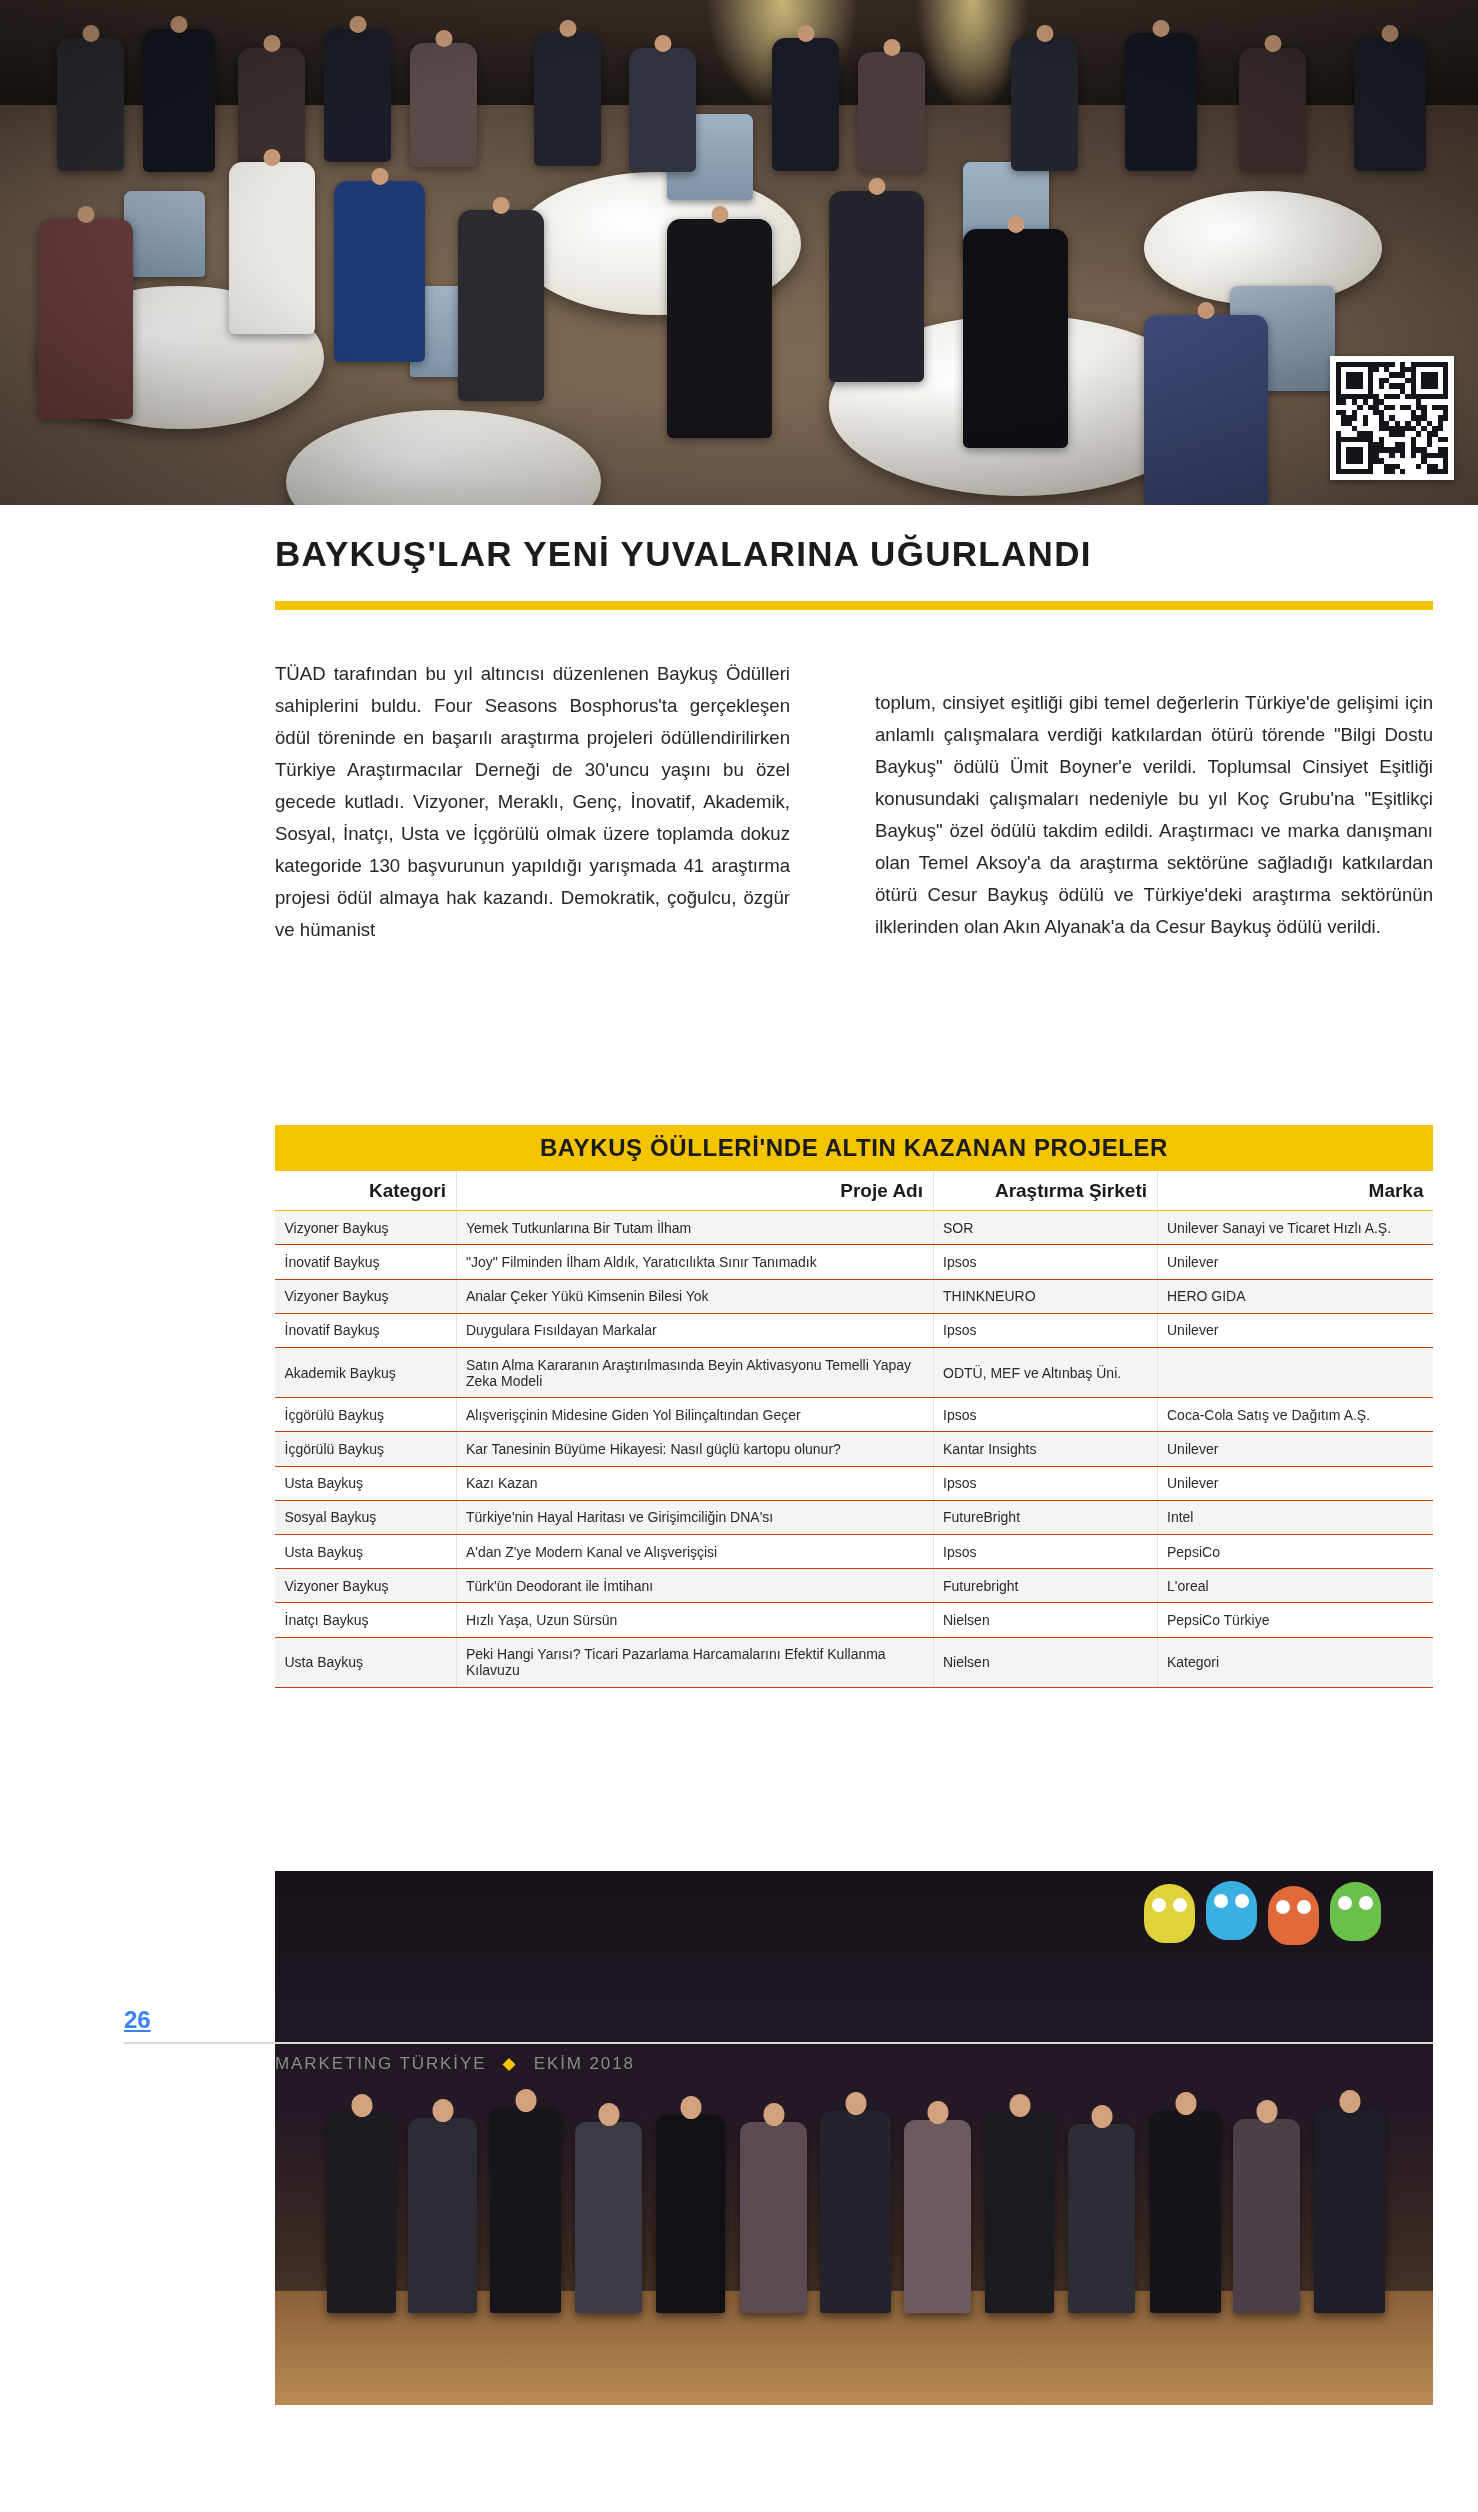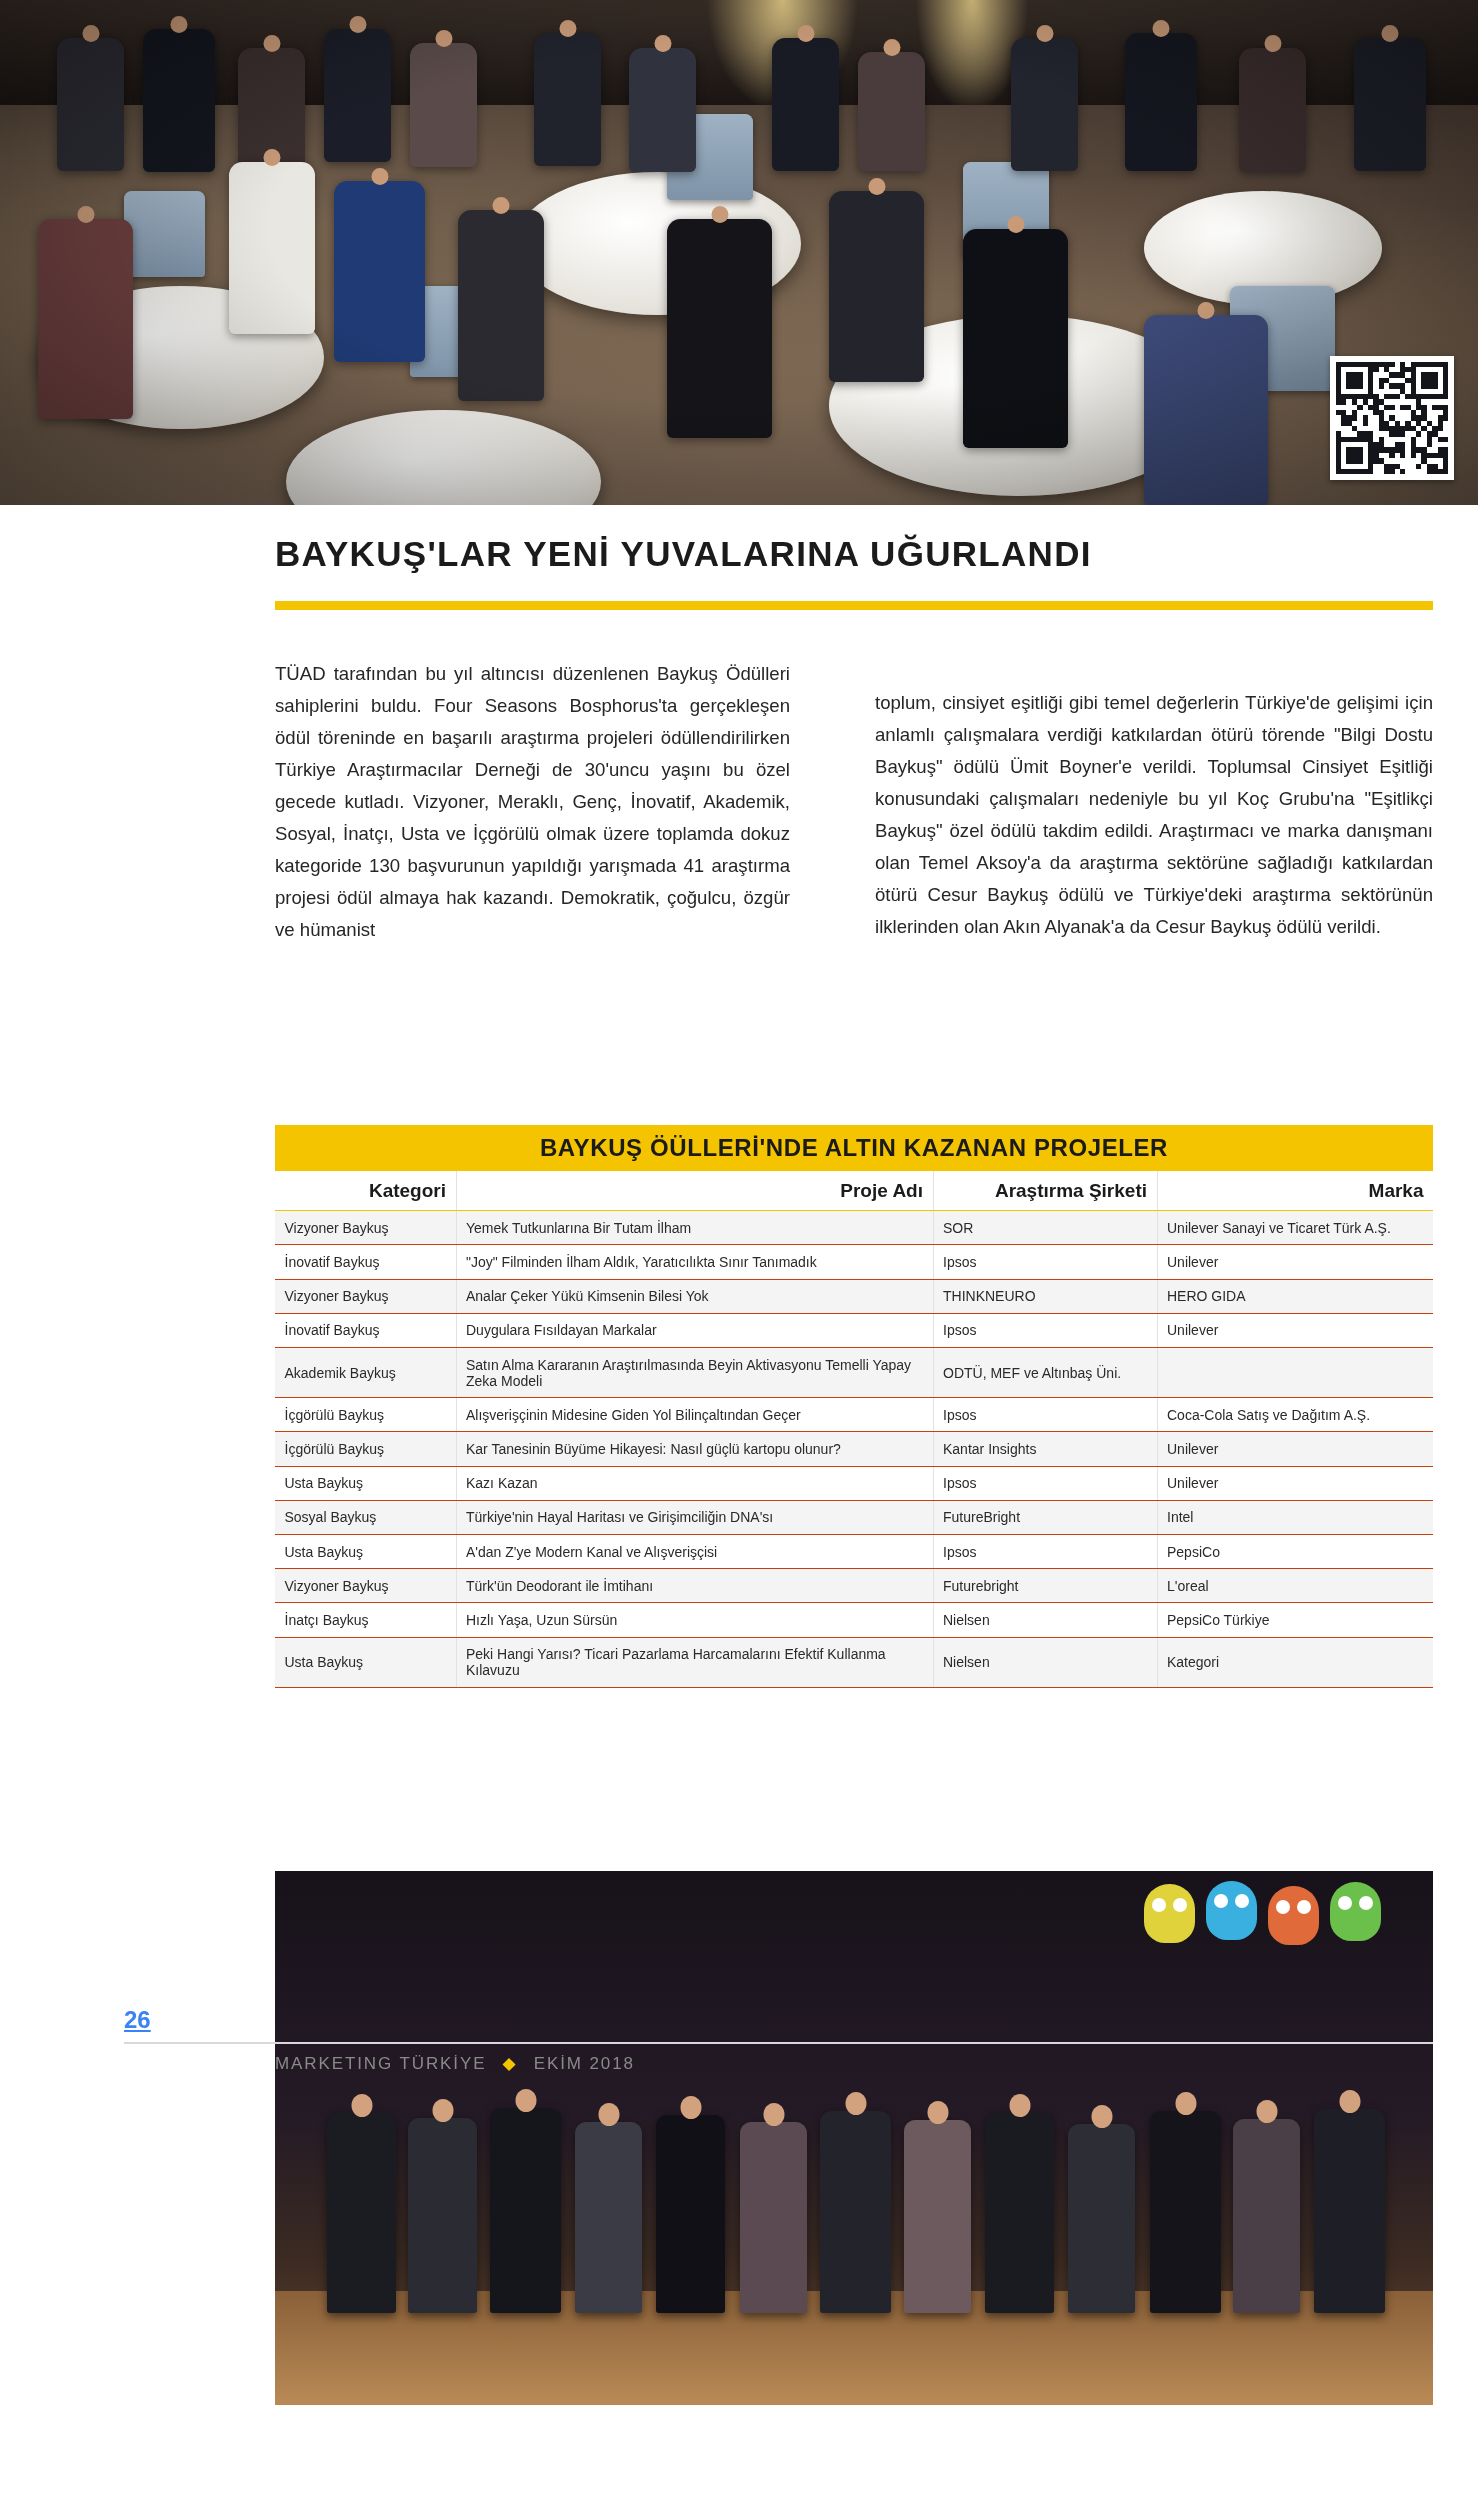--- a/index.html
+++ b/index.html
@@ -718,21 +718,21 @@
           <th class="c2">Proje Adı</th>
           <th class="c3">Araştırma Şirketi</th>
           <th class="c4">Marka</th>
         </tr>
       </thead>
       <tbody id="awards-body">
           <tr>
             <td class="c1">Vizyoner Baykuş</td>
             <td class="c2">Yemek Tutkunlarına Bir Tutam İlham</td>
             <td class="c3">SOR</td>
-            <td class="c4">Unilever Sanayi ve Ticaret Türk A.Ş.</td>
+            <td class="c4">Unilever Sanayi ve Ticaret Hızlı A.Ş.</td>
           </tr>
           <tr>
             <td class="c1">İnovatif Baykuş</td>
             <td class="c2">"Joy" Filminden İlham Aldık, Yaratıcılıkta Sınır Tanımadık</td>
             <td class="c3">Ipsos</td>
             <td class="c4">Unilever</td>
           </tr>
           <tr>
             <td class="c1">Vizyoner Baykuş</td>
             <td class="c2">Analar Çeker Yükü Kimsenin Bilesi Yok</td>

